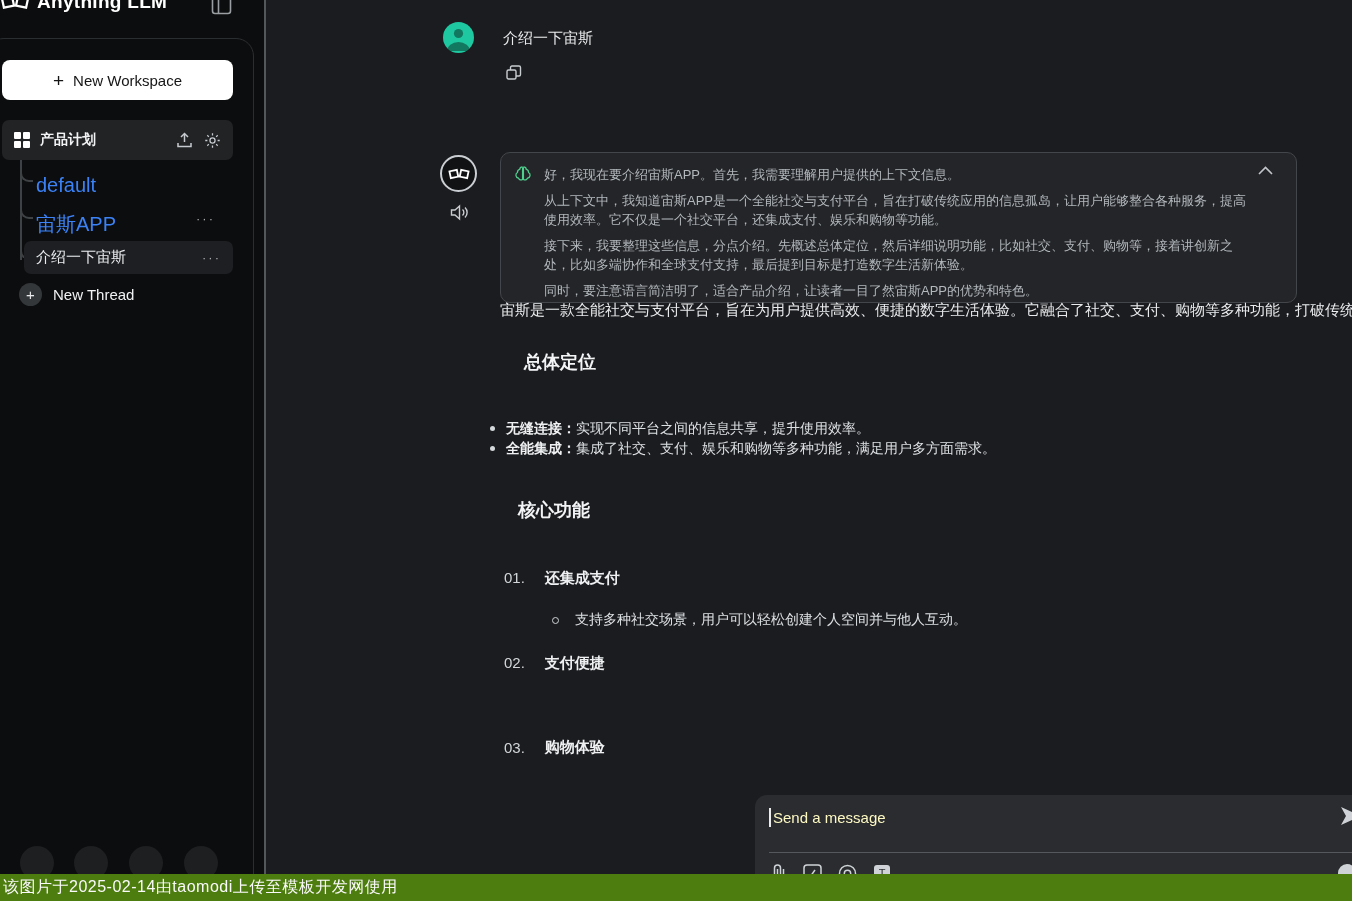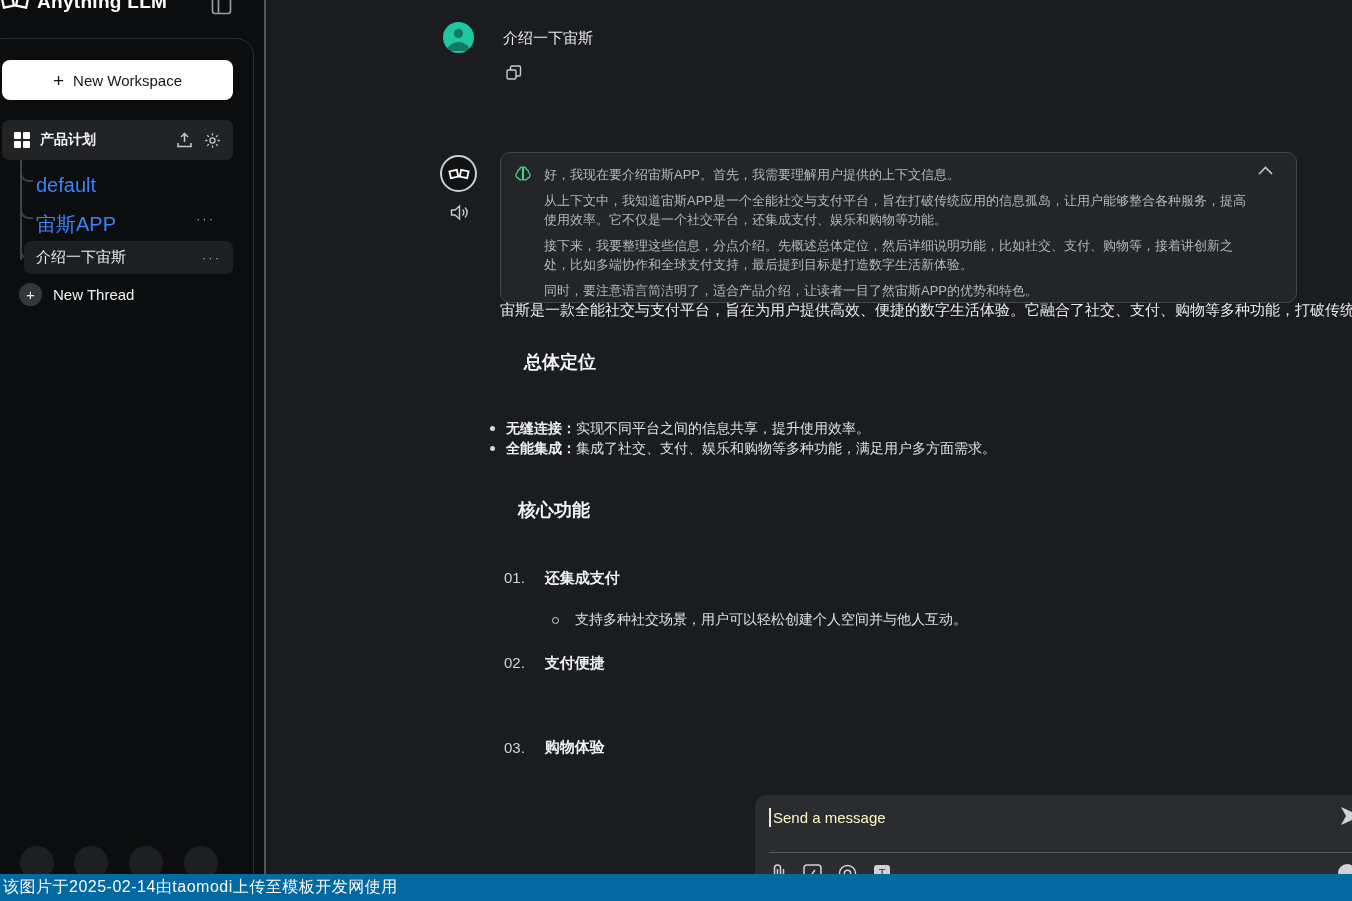--- a/index.html
+++ b/index.html
@@ -74,21 +74,21 @@
   .composer { position:absolute; left:489px; top:795px; width:650px; height:95px; background:#2a2c2f; border-radius:12px; }
   .composer-row { position:absolute; left:14px; top:13px; display:flex; align-items:center; }
   .caret { width:2px; height:19px; background:#ececec; display:inline-block; margin-right:2px; }
   .placeholder { color:#fef9c3; font-size:15px; }
   .send-btn { position:absolute; left:585px; top:11px; cursor:pointer; }
   .composer-divider { position:absolute; left:14px; top:57px; width:620px; height:1px; background:#55585c; }
   .composer-icons { position:absolute; left:16px; top:69px; display:flex; gap:16px; align-items:flex-start; }
   .mini-circle { position:absolute; left:583px; top:69px; width:18px; height:18px; border-radius:50%; background:#cfd3d7; }
 
   
-  .footer-bar { position:absolute; left:0; top:874px; width:1352px; height:27px; background:#0369a1; z-index:10; display:flex; align-items:center; }
+  .footer-bar { position:absolute; left:0; top:874px; width:1352px; height:27px; background:#4d7c0f; z-index:10; display:flex; align-items:center; }
   .footer-text { color:#fafafa; font-size:16px; padding-left:3px; letter-spacing:.5px; }
 
   svg { display:block; }
 </style>
 </head>
 <body>
 
 <div class="screen">
 
   <div class="sidebar">

